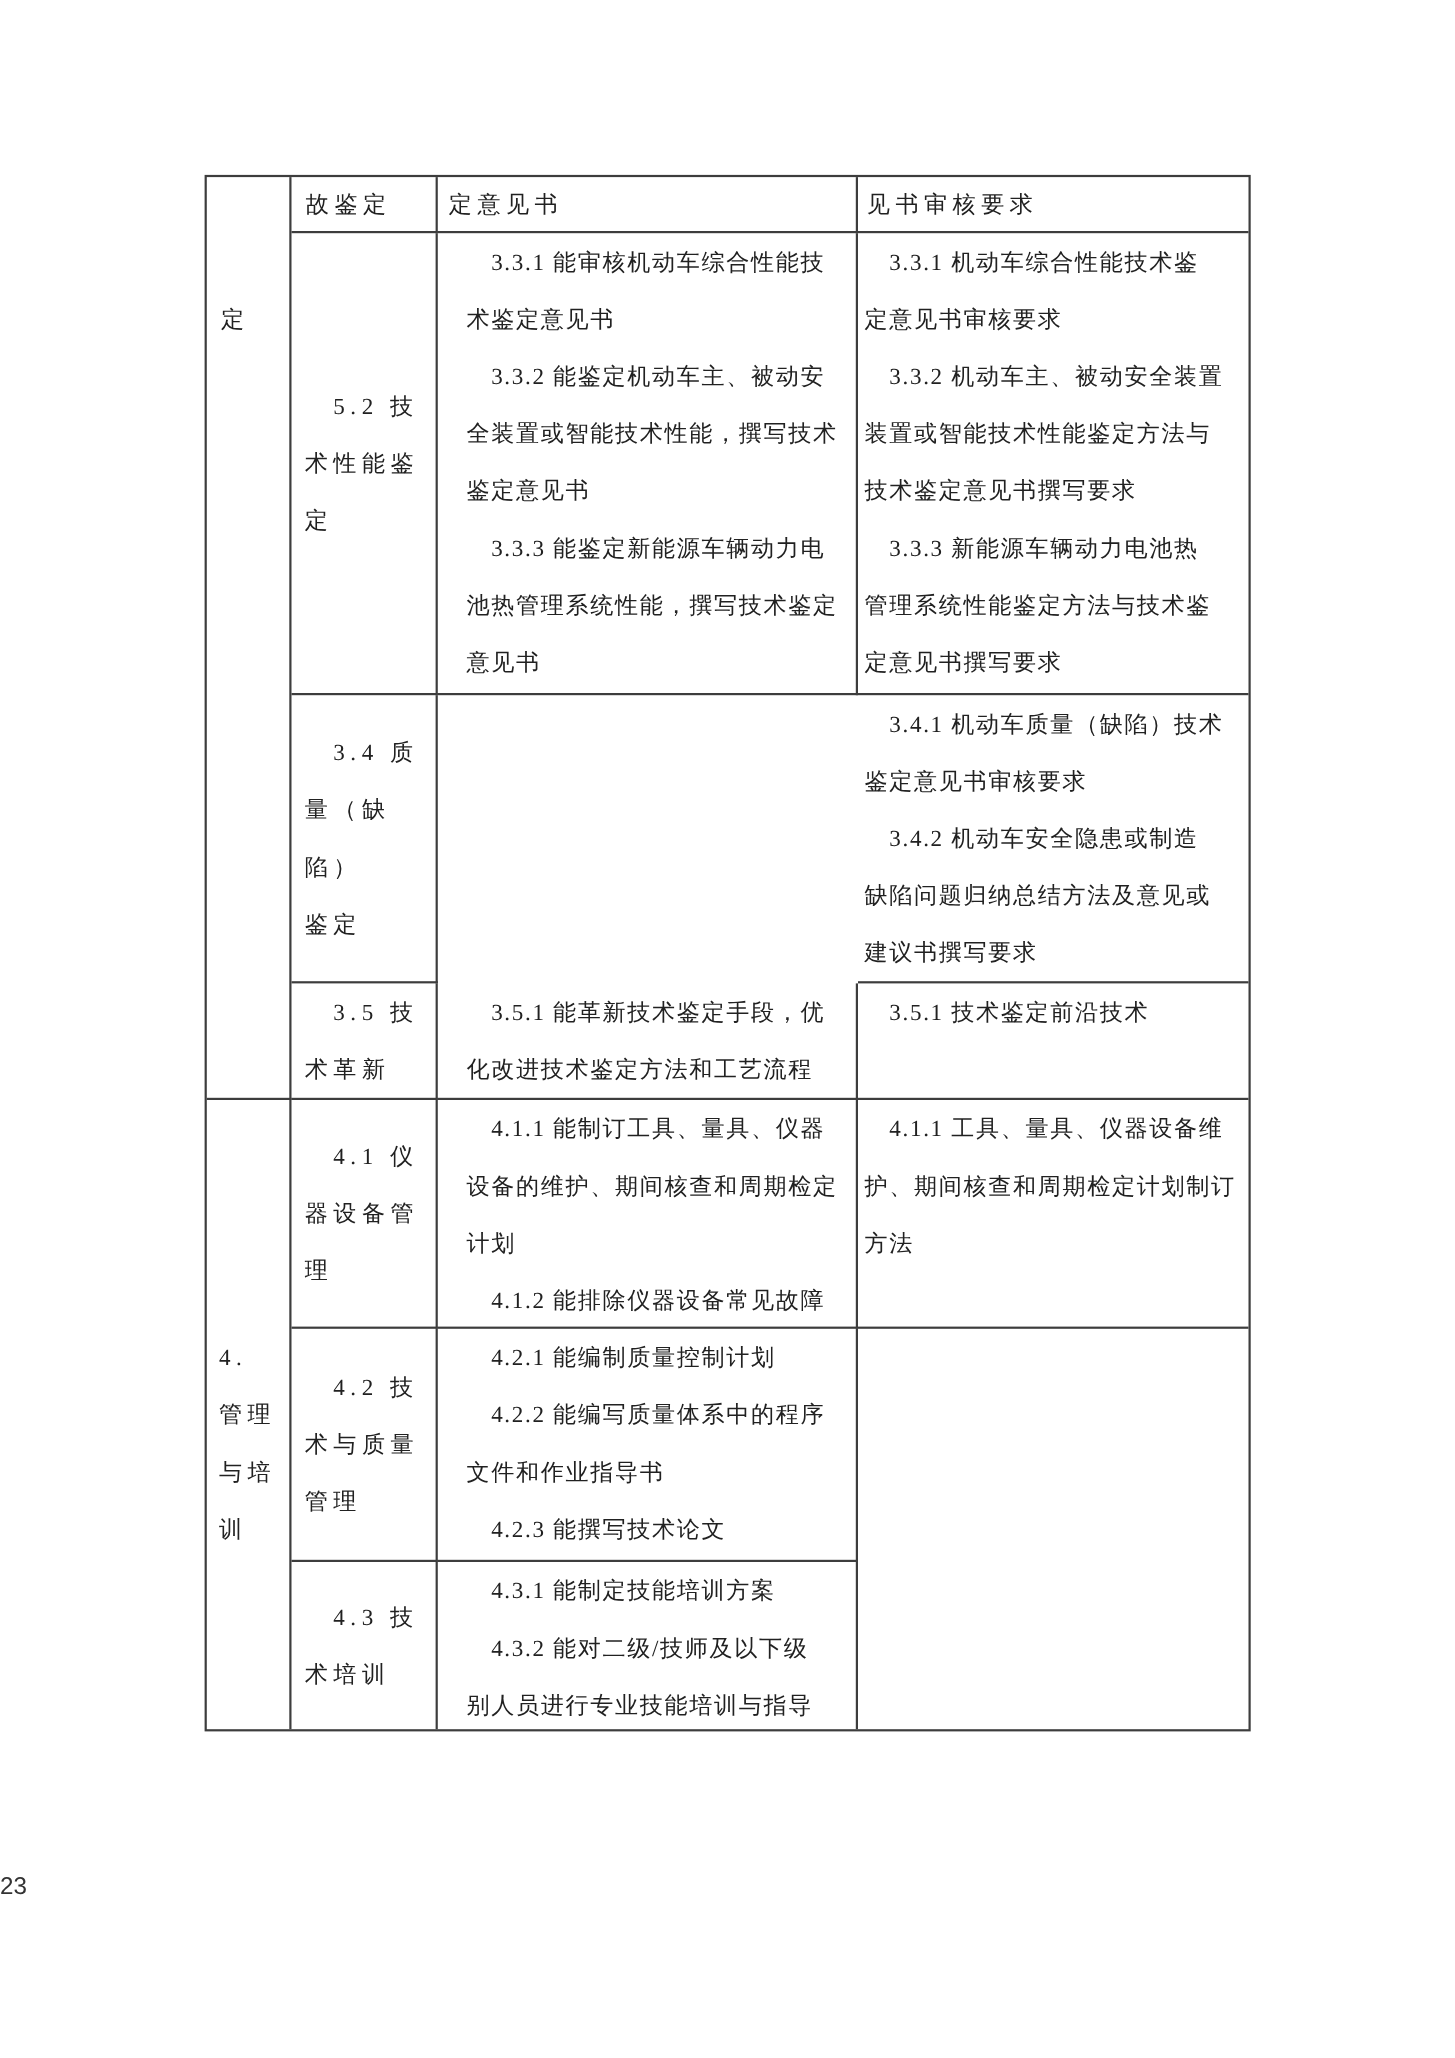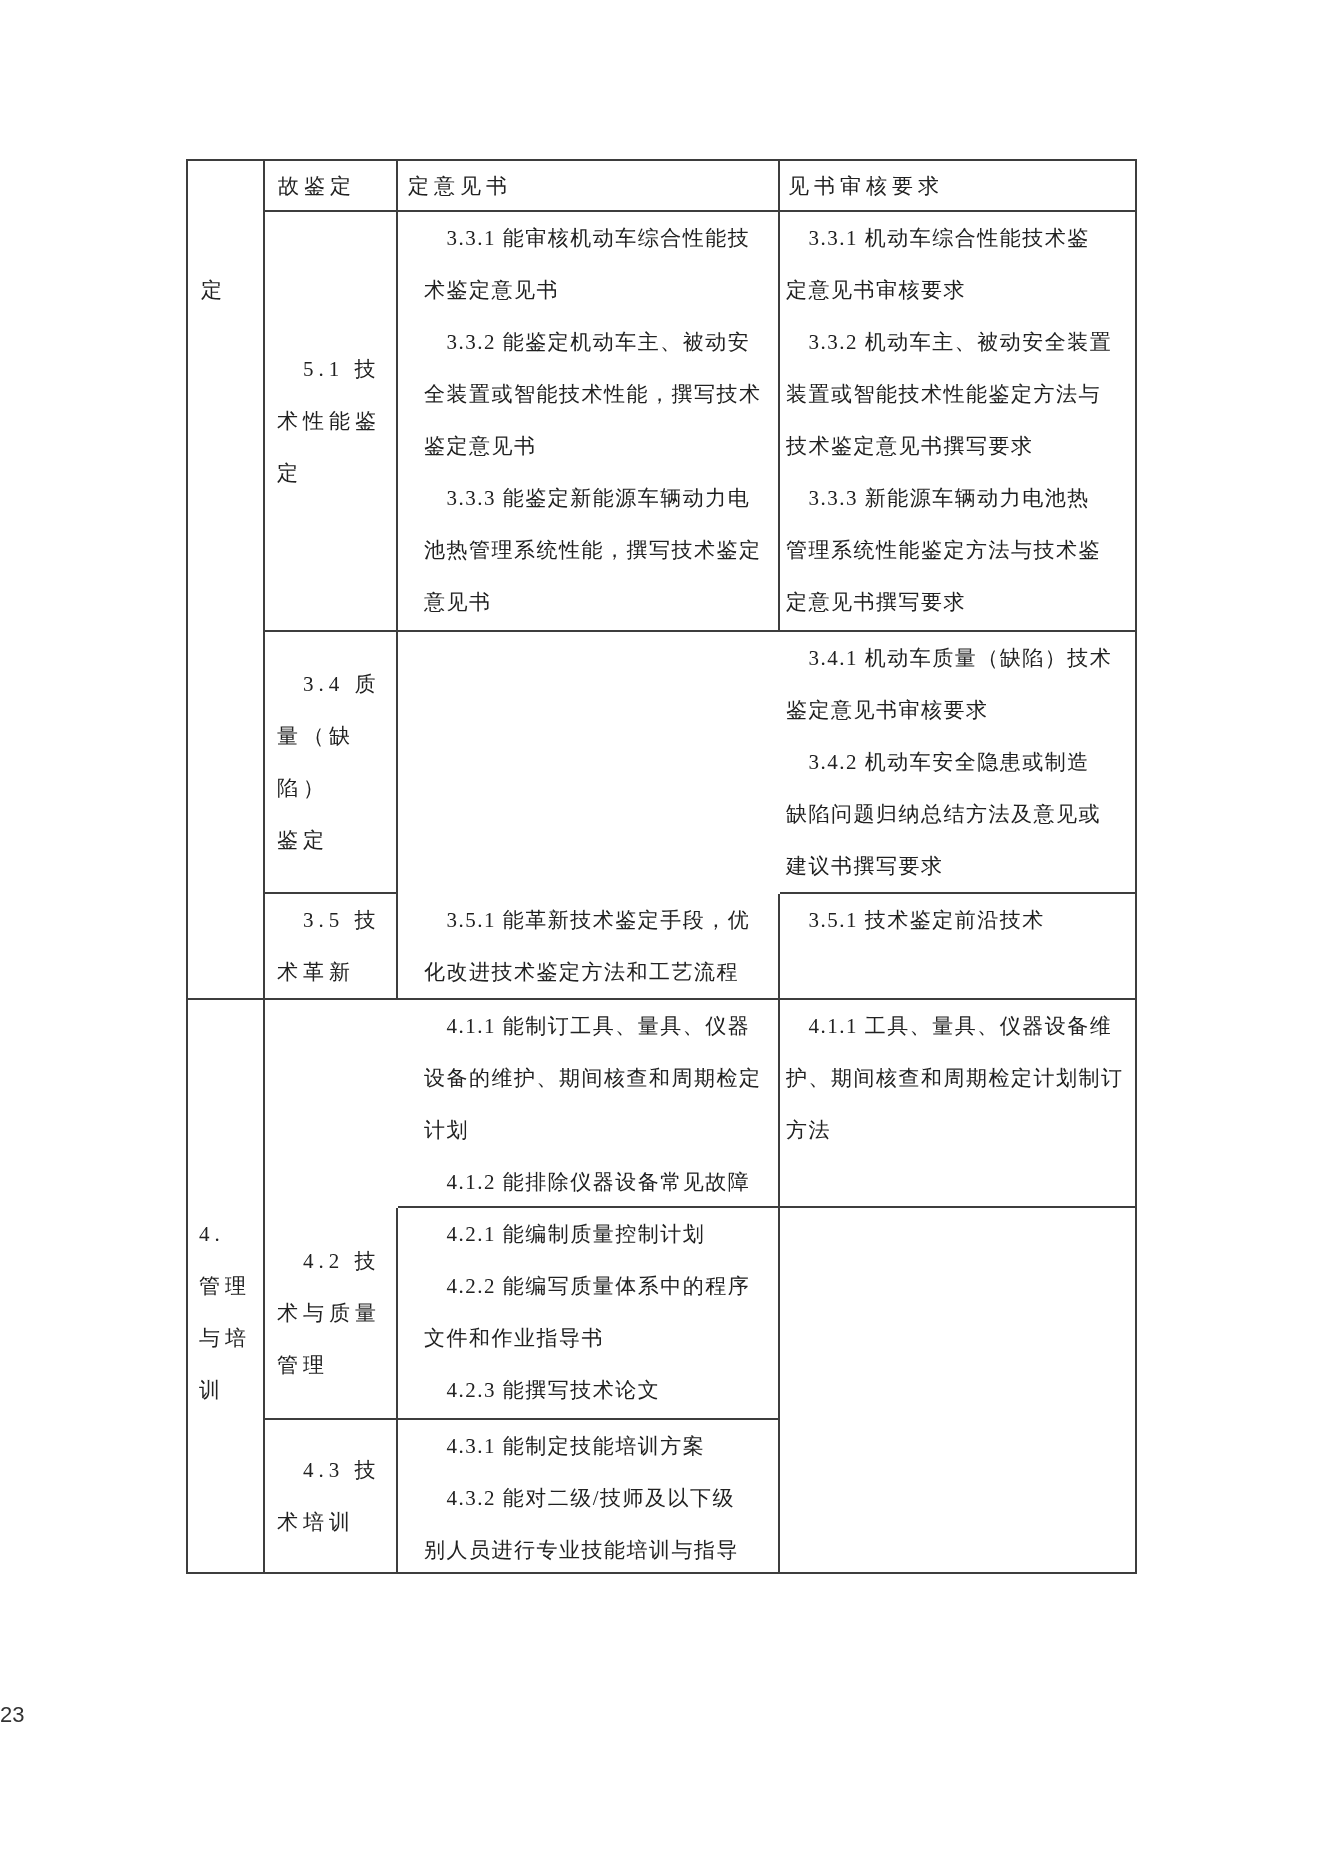--- a/index.html
+++ b/index.html
@@ -71,21 +71,21 @@
   <div class="cell frag c2 br bb">
     <span>故鉴定</span>
   </div>
   <div class="cell frag c3 br bb">
     <span>定意见书</span>
   </div>
   <div class="cell frag c4 bb">
     <span>见书审核要求</span>
   </div>
 
-  <div class="cell cat c2 row2 br bb">　5.1 技
+  <div class="cell cat c2 row2 br bb">　5.2 技
 术性能鉴
 定</div>
   <div class="cell body3 c3 row2 br bb">　3.3.1 能审核机动车综合性能技
 术鉴定意见书
 　3.3.2 能鉴定机动车主、被动安
 全装置或智能技术性能，撰写技术
 鉴定意见书
 　3.3.3 能鉴定新能源车辆动力电
 池热管理系统性能，撰写技术鉴定
 意见书</div>
@@ -111,20 +111,23 @@
 术革新</div>
   <div class="cell body3 c3 row4 br bb">　3.5.1 能革新技术鉴定手段，优
 化改进技术鉴定方法和工艺流程</div>
   <div class="cell body4 c4 row4 bb">　3.5.1 技术鉴定前沿技术</div>
 
   <div class="cell func-bottom br">　　4.
 管理
 与培
 训</div>
 
+  <div class="cell cat c2 row5 br bb">　4.1 仪
+器设备管
+理</div>
   <div class="cell body3 c3 row5 br bb">　4.1.1 能制订工具、量具、仪器
 设备的维护、期间核查和周期检定
 计划
 　4.1.2 能排除仪器设备常见故障</div>
   <div class="cell body4 c4 row5 bb">　4.1.1 工具、量具、仪器设备维
 护、期间核查和周期检定计划制订
 方法</div>
 
   <div class="cell cat c2 row6 br bb">　4.2 技
 术与质量

